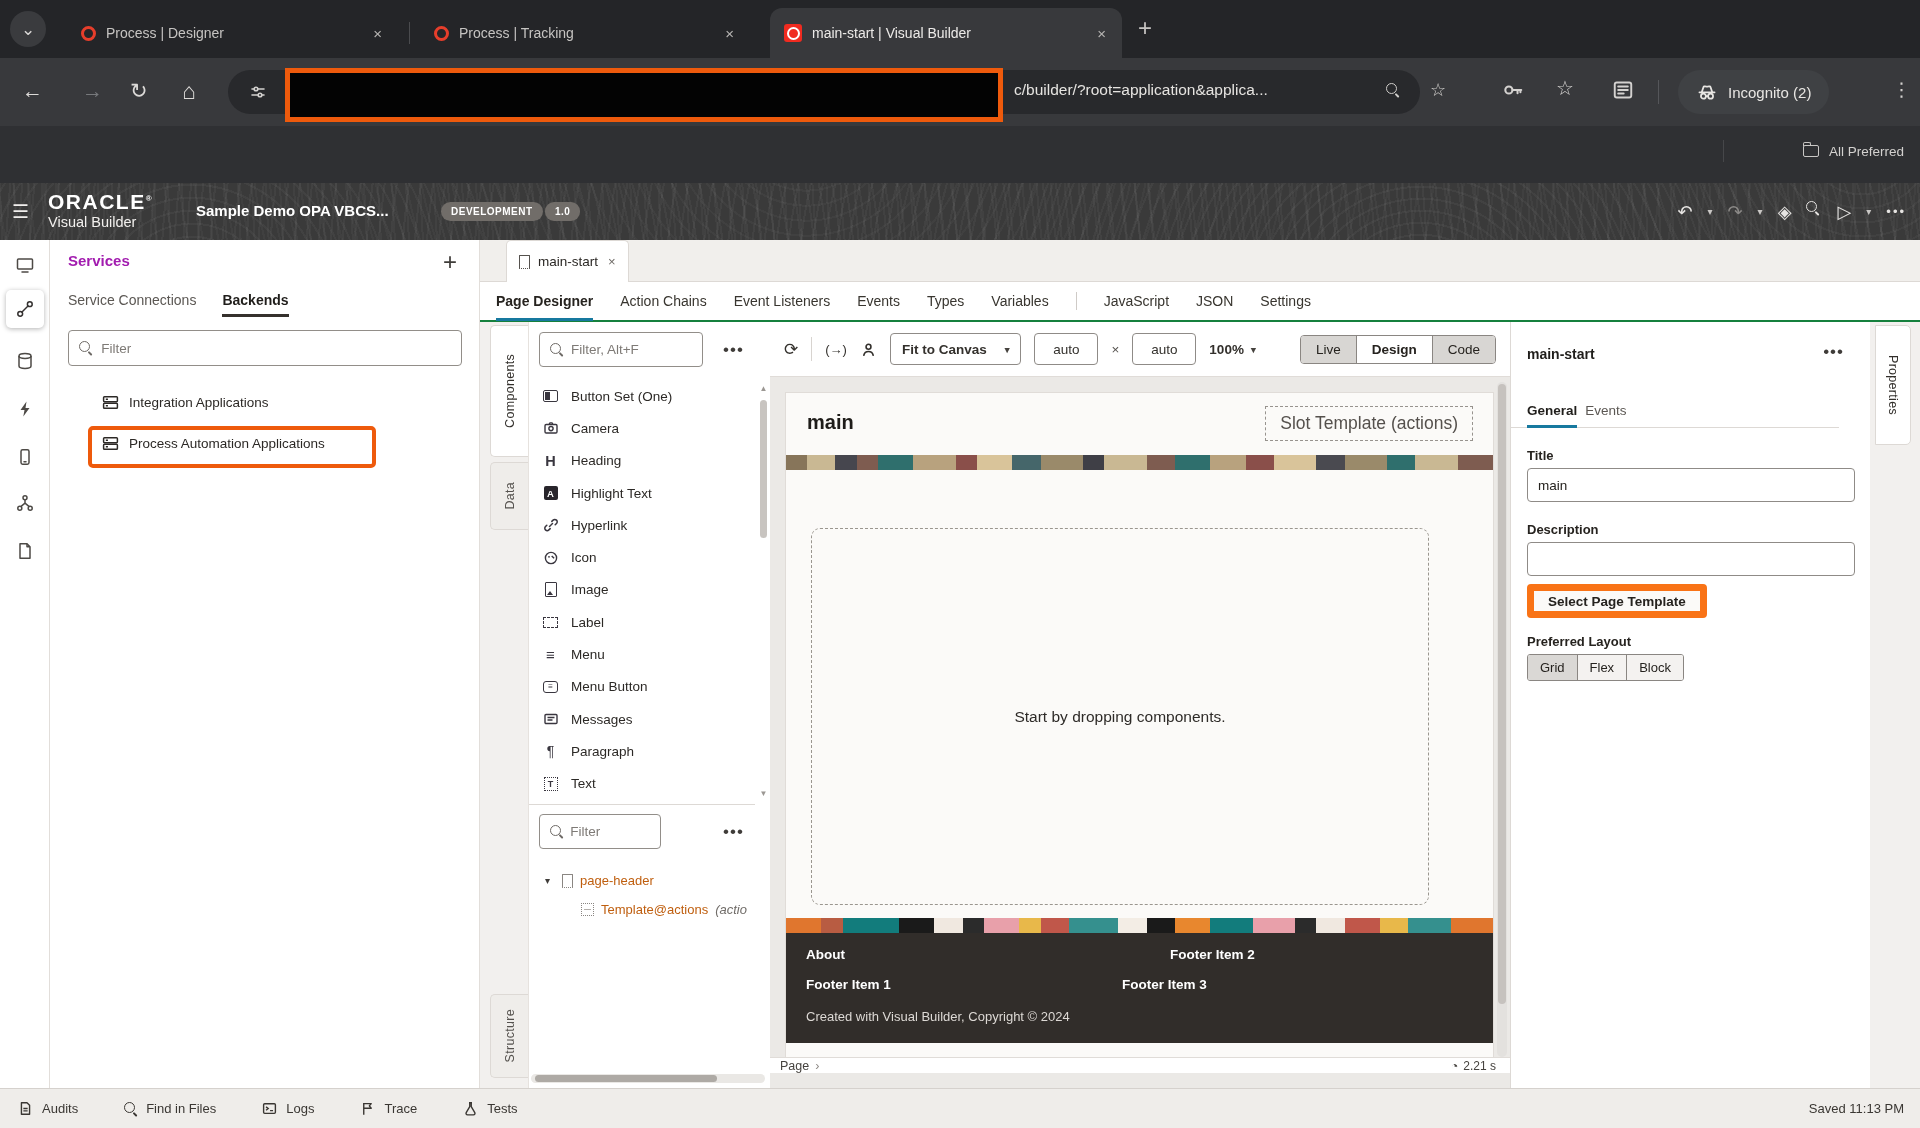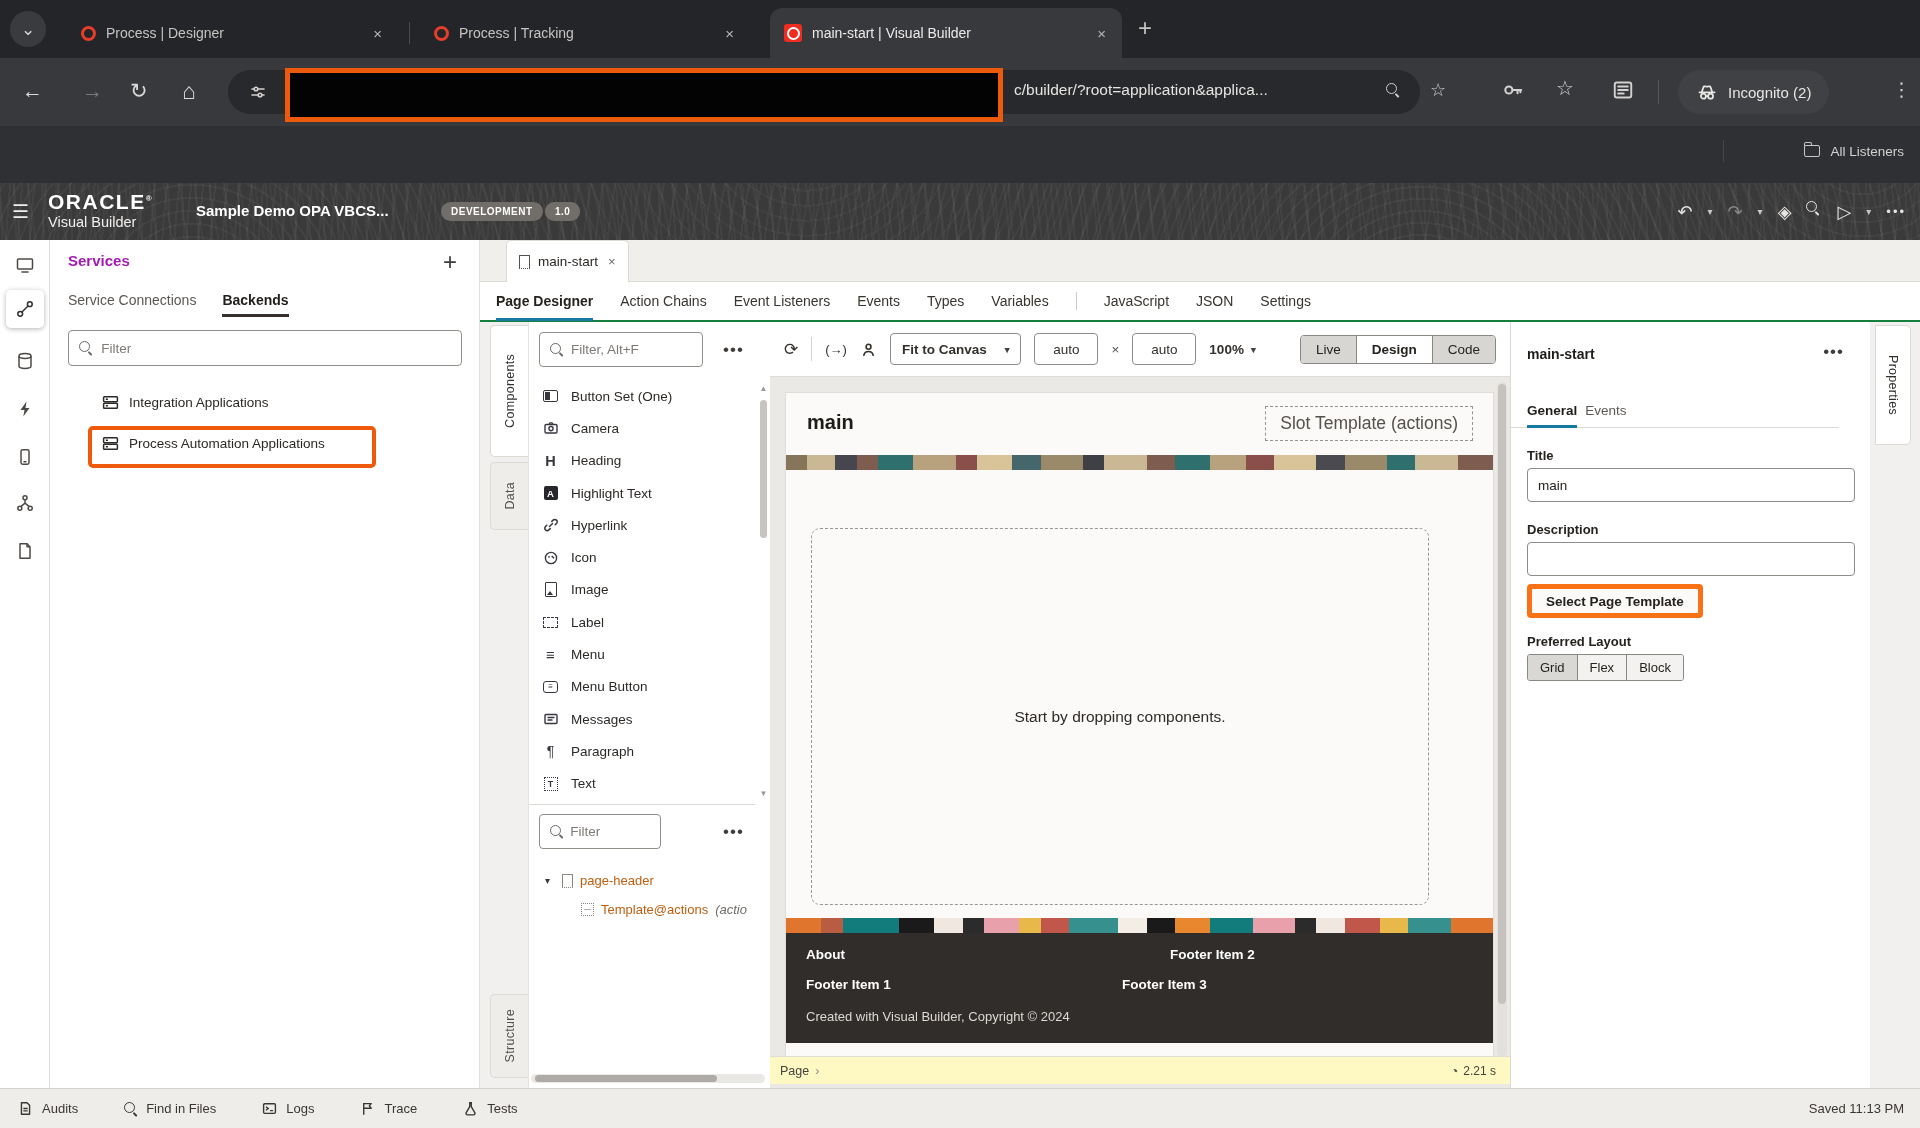--- a/index.html
+++ b/index.html
@@ -194,39 +194,39 @@
     font-size:17.5px; color:#55514D; }
   .stripe{ position:absolute; left:0; width:707px; height:15px;
     background:linear-gradient(90deg,#87755A 0 3%,#C9B893 3% 7%,#46464E 7% 10%,#7E5C50 10% 13%,#2F6F6D 13% 18%,#B8A27E 18% 24%,#8A4F4A 24% 27%,#D9C49A 27% 32%,#45666A 32% 36%,#9A8A6A 36% 42%,#3F3F46 42% 45%,#C9B893 45% 51%,#7E5C50 51% 55%,#2F6F6D 55% 60%,#B8A27E 60% 65%,#8A4F4A 65% 69%,#D9C49A 69% 75%,#4A4A50 75% 79%,#9A8A6A 79% 85%,#2F6F6D 85% 89%,#C9B893 89% 95%,#7E5C50 95% 100%); }
   .stripe.s2{ background:linear-gradient(90deg,#E0762E 0 5%,#B85C42 5% 8%,#127C7C 8% 16%,#1A1A1A 16% 21%,#F0E8E0 21% 25%,#2B2B2B 25% 28%,#E8A0AA 28% 33%,#E8B84A 33% 36%,#C0574A 36% 40%,#35908E 40% 47%,#F3EDE5 47% 51%,#1A1A1A 51% 55%,#E8872E 55% 60%,#127C7C 60% 66%,#E8A0AA 66% 72%,#2B2B2B 72% 75%,#F0E8E0 75% 79%,#C0574A 79% 84%,#E8B84A 84% 88%,#35908E 88% 94%,#E0762E 94% 100%); }
   .droparea{ position:absolute; left:25px; top:135px; width:618px; height:377px; border:1.6px dashed #9A968F;
     border-radius:9px; display:flex; align-items:center; justify-content:center; }
   .drophint{ font-size:15.5px; color:#2E2B28; }
   .pfooter{ position:absolute; left:0; top:540px; width:707px; height:110px; background:#312D2A; color:#fff; }
   .flink{ position:absolute; font-size:13.5px; font-weight:600; }
   .fcopy{ position:absolute; left:20px; top:76px; font-size:13px; font-weight:400; color:#DDD9D5; }
-  .cstatus{ position:absolute; left:0; bottom:4px; width:740px; height:28px; background:#fef9c3;
+  .cstatus{ position:absolute; left:0; bottom:15px; width:740px; height:16px; background:#ffffff;
     border-top:1px solid #E0DCD8; display:flex; align-items:center; font-size:12.5px; color:#45423E; }
   .cs-crumb{ margin-left:10px; display:flex; align-items:center; gap:6px; }
   .cs-time{ margin-left:auto; margin-right:14px; display:flex; align-items:center; gap:5px; font-size:12px; }
 
   
   .props{ position:absolute; left:1030px; top:0; width:360px; height:766px; background:#fff;
     border-left:1px solid #DDD9D5; }
   .pr-title{ position:absolute; left:16px; top:24px; font-size:14px; font-weight:700; color:#201E1B; }
   .pr-dots{ position:absolute; right:26px; top:20px; font-size:17px; color:#3F3C39; letter-spacing:1px; }
   .pr-tabs{ position:absolute; left:0; top:72px; width:328px; height:34px; display:flex; gap:8px;
     padding-left:16px; font-size:13.5px; color:#5B5753; border-bottom:1px solid #DDD9D5; }
   .pr-tab{ position:relative; display:flex; align-items:center; }
   .pr-tab.active{ color:#201E1B; font-weight:700; }
   .pr-tab.active::after{ content:""; position:absolute; left:0; right:0; bottom:-1px; height:3px; background:#17799F; }
   .pr-label{ position:absolute; left:16px; font-size:13px; font-weight:700; color:#26231F; }
   .pr-input{ position:absolute; left:16px; width:328px; height:34px; border:1px solid #8F8B87; border-radius:4px;
     font-size:13.5px; color:#26231F; padding:0 10px; font-family:"Liberation Sans",sans-serif; background:#fff; }
-  .pr-btn{ position:absolute; left:16px; top:262px; height:34px; padding:0 14px; border:5px solid #f97316;
+  .pr-btn{ position:absolute; left:16px; top:262px; height:34px; padding:0 14px; border:7px solid #f97316;
     border-radius:4px; background:#FBFAF8; font-size:13.5px; font-weight:600; color:#26231F;
     display:flex; align-items:center; }
   .seg2wrap{ position:absolute; left:16px; top:332px; display:flex; border:1px solid #8A8682; border-radius:3px;
     overflow:hidden; font-size:13px; }
   .seg2{ padding:5px 12px; background:#F4F2F0; border-left:1px solid #8A8682; color:#26231F; }
   .seg2:first-child{ border-left:none; background:#DAD8D5; }
 
   
   .rstrip{ position:absolute; left:1390px; top:0; width:50px; height:766px; background:#F2F0EE; }
   .rtab{ position:absolute; left:5px; top:3px; width:36px; height:120px; background:#fff;
@@ -314,21 +314,21 @@
       </span>
       <span>Incognito (2)</span>
     </div>
     <div class="dots-v">⋮</div>
   </div>
 
   <div class="bookbar">
     <div class="bmsep"></div>
     <div class="allbm">
       <span class="folder"></span>
-      <span>All Listeners</span>
+      <span>All Preferred</span>
     </div>
   </div>
 
   <div class="vbhead">
     <span class="burger">☰</span>
     <div class="ologo">
       <div class="l1"><span>ORACLE</span><sup>®</sup></div>
       <div class="l2">Visual Builder</div>
     </div>
     <div class="apptitle">Sample Demo OPA VBCS...</div>

